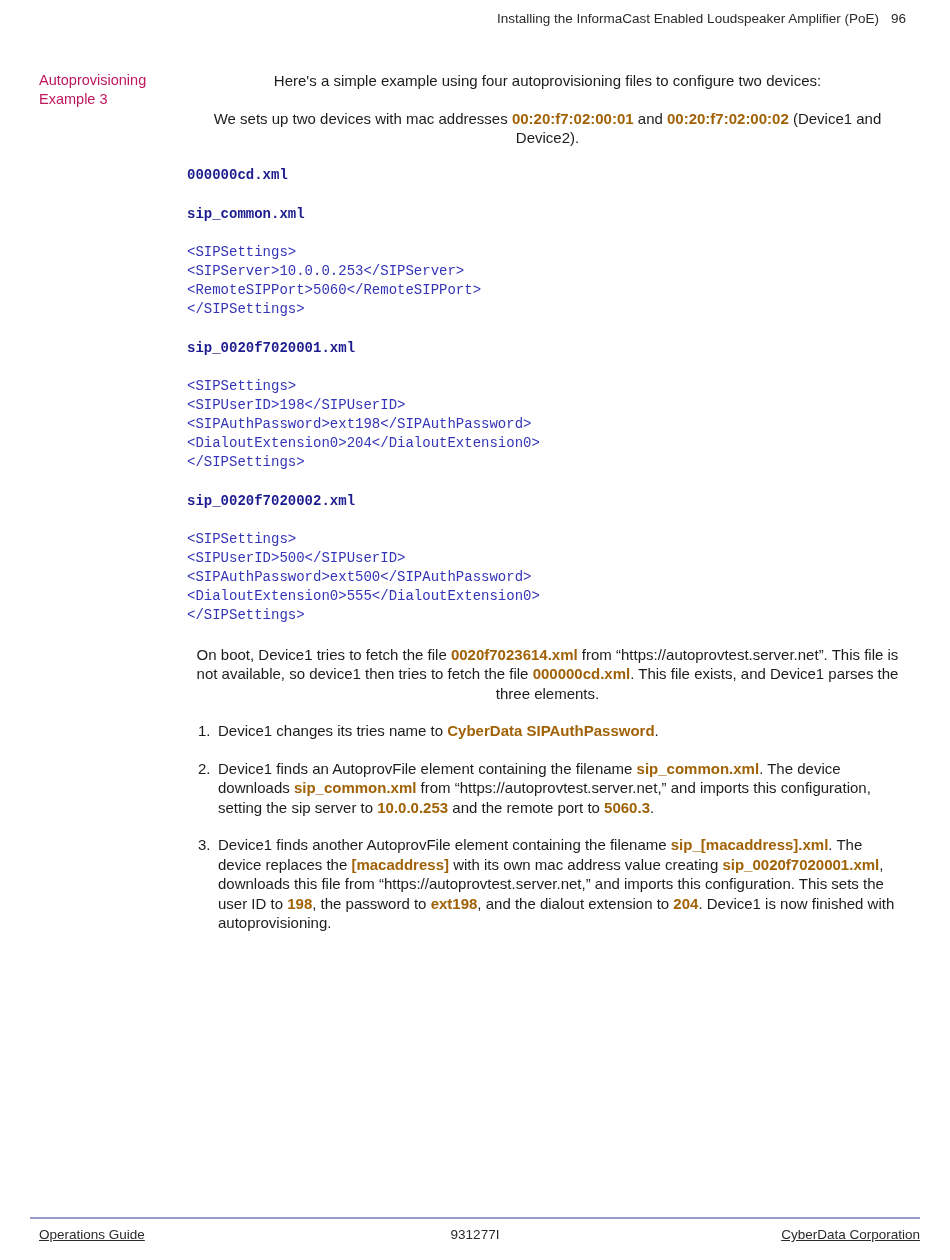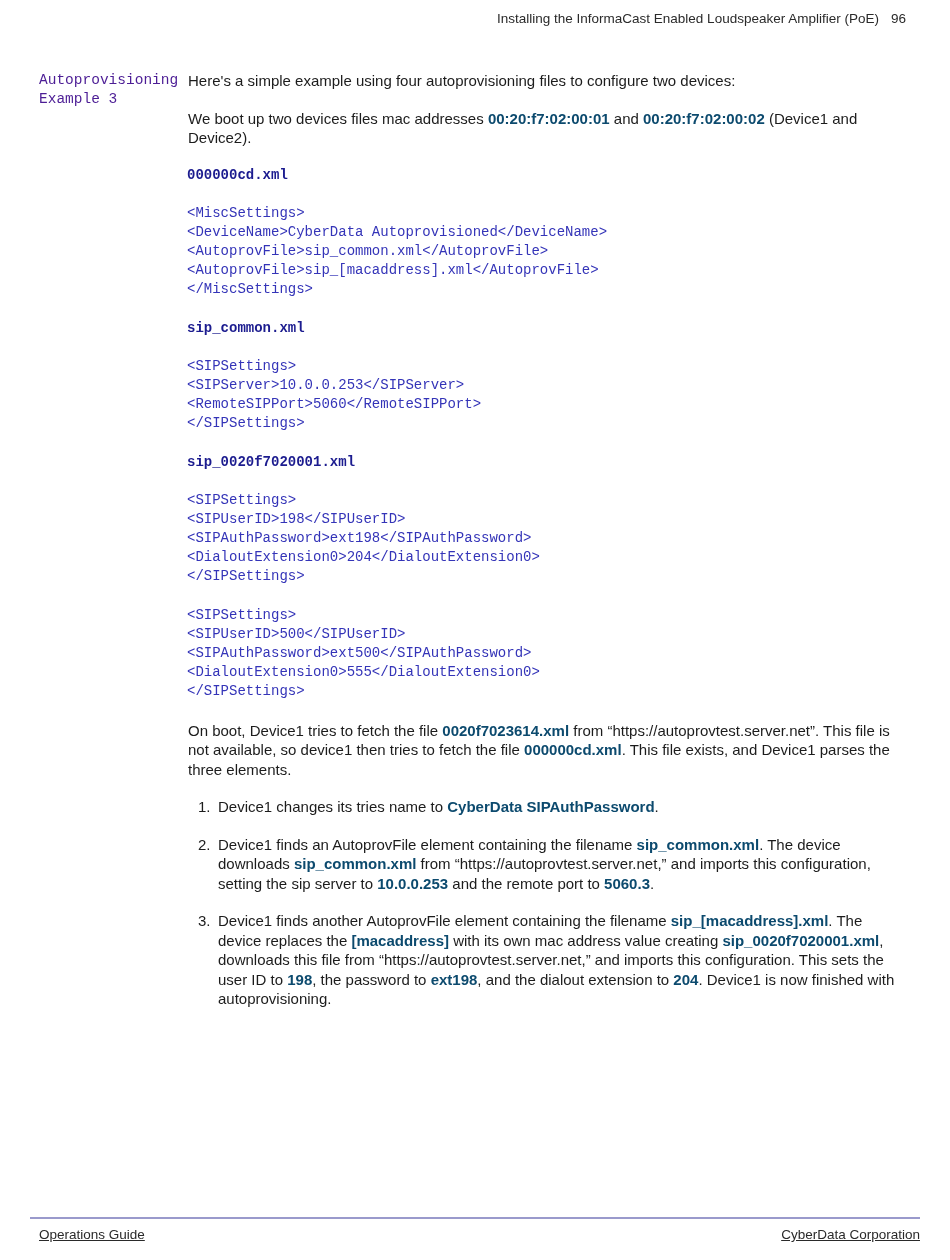--- a/index.html
+++ b/index.html
@@ -24,28 +24,28 @@
     font-size:13.5px;line-height:17.5px;color:#2a2a2a;
   }
   .header .pgnum{display:inline-block;margin-left:12px;}
   
   .main{
     position:absolute;top:71px;left:39px;width:868px;
     display:flex;align-items:flex-start;
   }
   .sidebar{
     width:148px;flex:0 0 148px;
-    font-size:14.5px;line-height:19px;color:#4c1d95;font-family:Liberation Mono, monospace;
+    font-size:14.5px;line-height:19px;color:#be185d;
   }
   .content{
     flex:1;min-width:0;
     font-size:15px;line-height:19.5px;
   }
-  .content p{margin:0 0 18px 1px;}
-  .content b{color:#0c4a6e;}
+  .content p{margin:0 0 18px 1px;text-align:center;}
+  .content b{color:#a16207;}
   
   .code-section{margin:0 0 20px 0;}
   section.code-section:first-of-type{margin-top:14px;}
   .code-filename{
     font-family:"Liberation Mono", monospace;
     font-weight:bold;
     font-size:14px;line-height:19px;
     color:var(--code-heading,#1c1c8f);
     margin:0 0 19px 0;
   }
@@ -88,50 +88,46 @@
 
     <div class="sidebar">
       <div>Autoprovisioning</div>
       <div>Example 3</div>
     </div>
 
     <div class="content">
 
       <p>Here's a simple example using four autoprovisioning files to configure two devices:</p>
 
-      <p><span>We boot up two devices files mac addresses </span><b>00:20:f7:02:00:01</b><span> and </span><b>00:20:f7:02:00:02</b><span> (Device1 and Device2).</span></p>
+      <p><span>We sets up two devices with mac addresses </span><b>00:20:f7:02:00:01</b><span> and </span><b>00:20:f7:02:00:02</b><span> (Device1 and Device2).</span></p>
 
 
       <section class="code-section">
         <div class="code-filename">000000cd.xml</div>
-        <pre class="code-lines">&lt;MiscSettings&gt;
-&lt;DeviceName&gt;CyberData Autoprovisioned&lt;/DeviceName&gt;
-&lt;AutoprovFile&gt;sip_common.xml&lt;/AutoprovFile&gt;
-&lt;AutoprovFile&gt;sip_[macaddress].xml&lt;/AutoprovFile&gt;
-&lt;/MiscSettings&gt;</pre>
       </section>
 
       <section class="code-section">
         <div class="code-filename">sip_common.xml</div>
         <pre class="code-lines">&lt;SIPSettings&gt;
 &lt;SIPServer&gt;10.0.0.253&lt;/SIPServer&gt;
 &lt;RemoteSIPPort&gt;5060&lt;/RemoteSIPPort&gt;
 &lt;/SIPSettings&gt;</pre>
       </section>
 
       <section class="code-section">
         <div class="code-filename">sip_0020f7020001.xml</div>
         <pre class="code-lines">&lt;SIPSettings&gt;
 &lt;SIPUserID&gt;198&lt;/SIPUserID&gt;
 &lt;SIPAuthPassword&gt;ext198&lt;/SIPAuthPassword&gt;
 &lt;DialoutExtension0&gt;204&lt;/DialoutExtension0&gt;
 &lt;/SIPSettings&gt;</pre>
       </section>
 
       <section class="code-section">
+        <div class="code-filename">sip_0020f7020002.xml</div>
         <pre class="code-lines">&lt;SIPSettings&gt;
 &lt;SIPUserID&gt;500&lt;/SIPUserID&gt;
 &lt;SIPAuthPassword&gt;ext500&lt;/SIPAuthPassword&gt;
 &lt;DialoutExtension0&gt;555&lt;/DialoutExtension0&gt;
 &lt;/SIPSettings&gt;</pre>
       </section>
 
       <p><span>On boot, Device1 tries to fetch the file </span><b>0020f7023614.xml</b><span> from “https://autoprovtest.server.net”. This file is not available, so device1 then tries to fetch the file </span><b>000000cd.xml</b><span>. This file exists, and Device1 parses the three elements.</span></p>
 
       <div class="numbered-list">
@@ -146,17 +142,18 @@
         <div class="list-item">
           <span class="list-number">3.</span>
           <span class="list-text"><span>Device1 finds another AutoprovFile element containing the filename </span><b>sip_[macaddress].xml</b><span>. The device replaces the </span><b>[macaddress]</b><span> with its own mac address value creating </span><b>sip_0020f7020001.xml</b><span>, downloads this file from “https://autoprovtest.server.net,” and imports this configuration. This sets the user ID to </span><b>198</b><span>, the password to </span><b>ext198</b><span>, and the dialout extension to </span><b>204</b><span>. Device1 is now finished with autoprovisioning.</span></span>
         </div>
       </div>
 
     </div>
   </div>
 
   <div class="footer">
+    <span class="center">931277I</span>
     <span class="left">Operations Guide</span>
     <span class="right">CyberData Corporation</span>
   </div>
 
 </div>
 
 </body></html>

